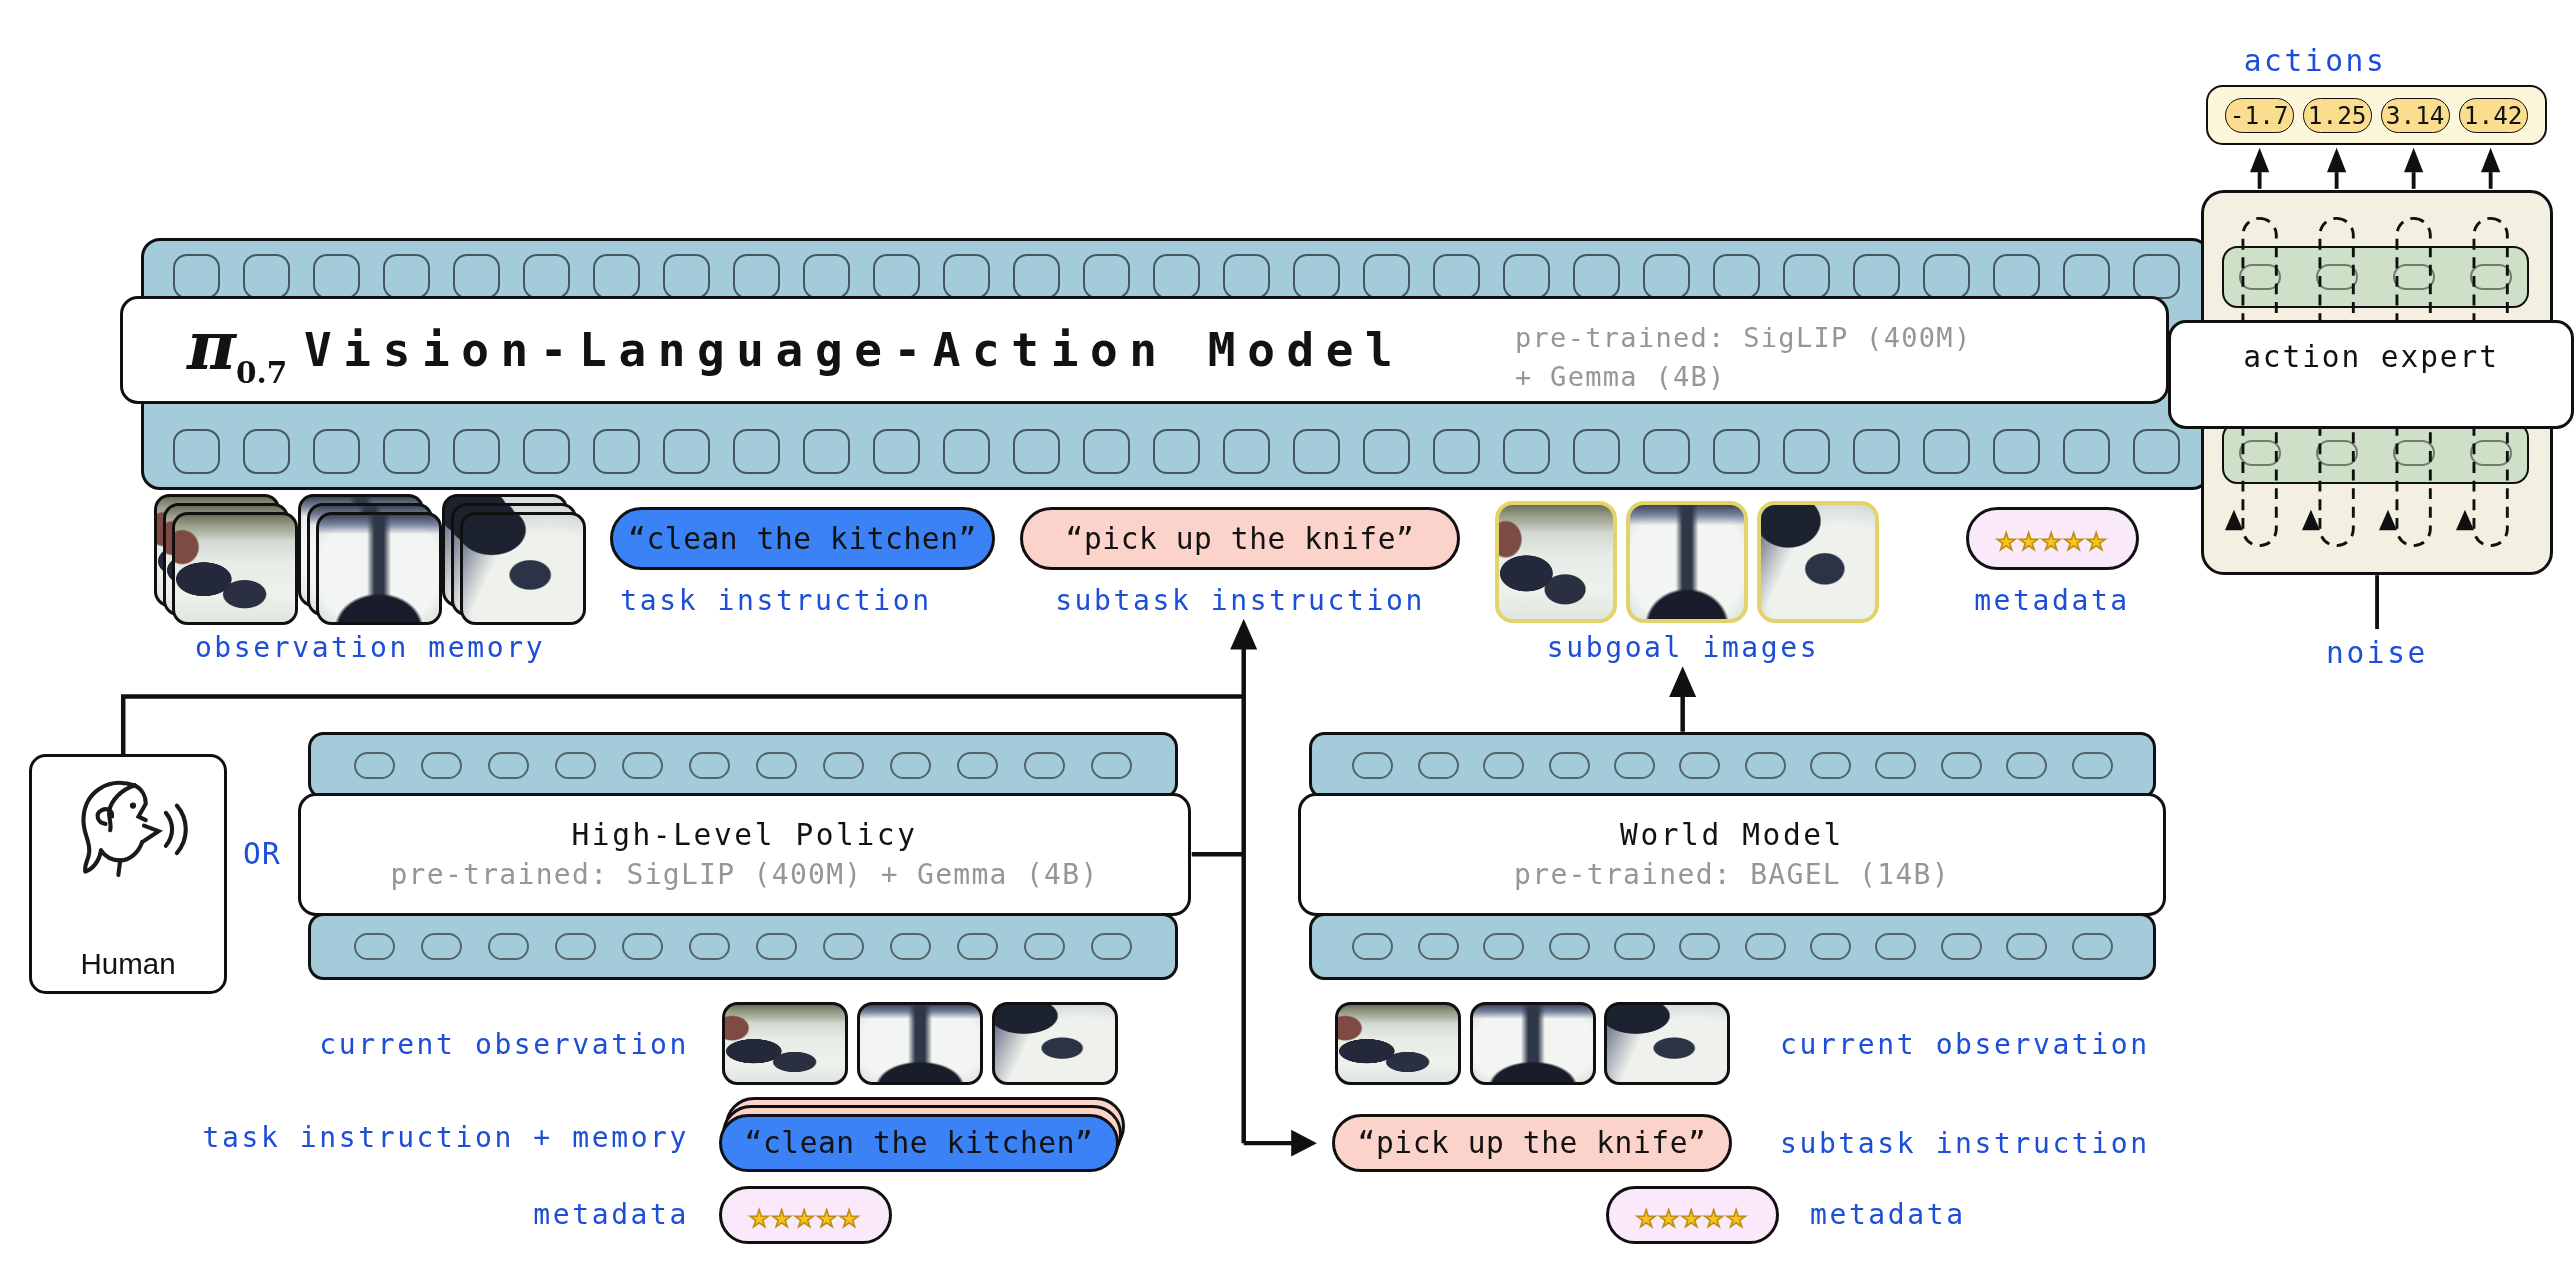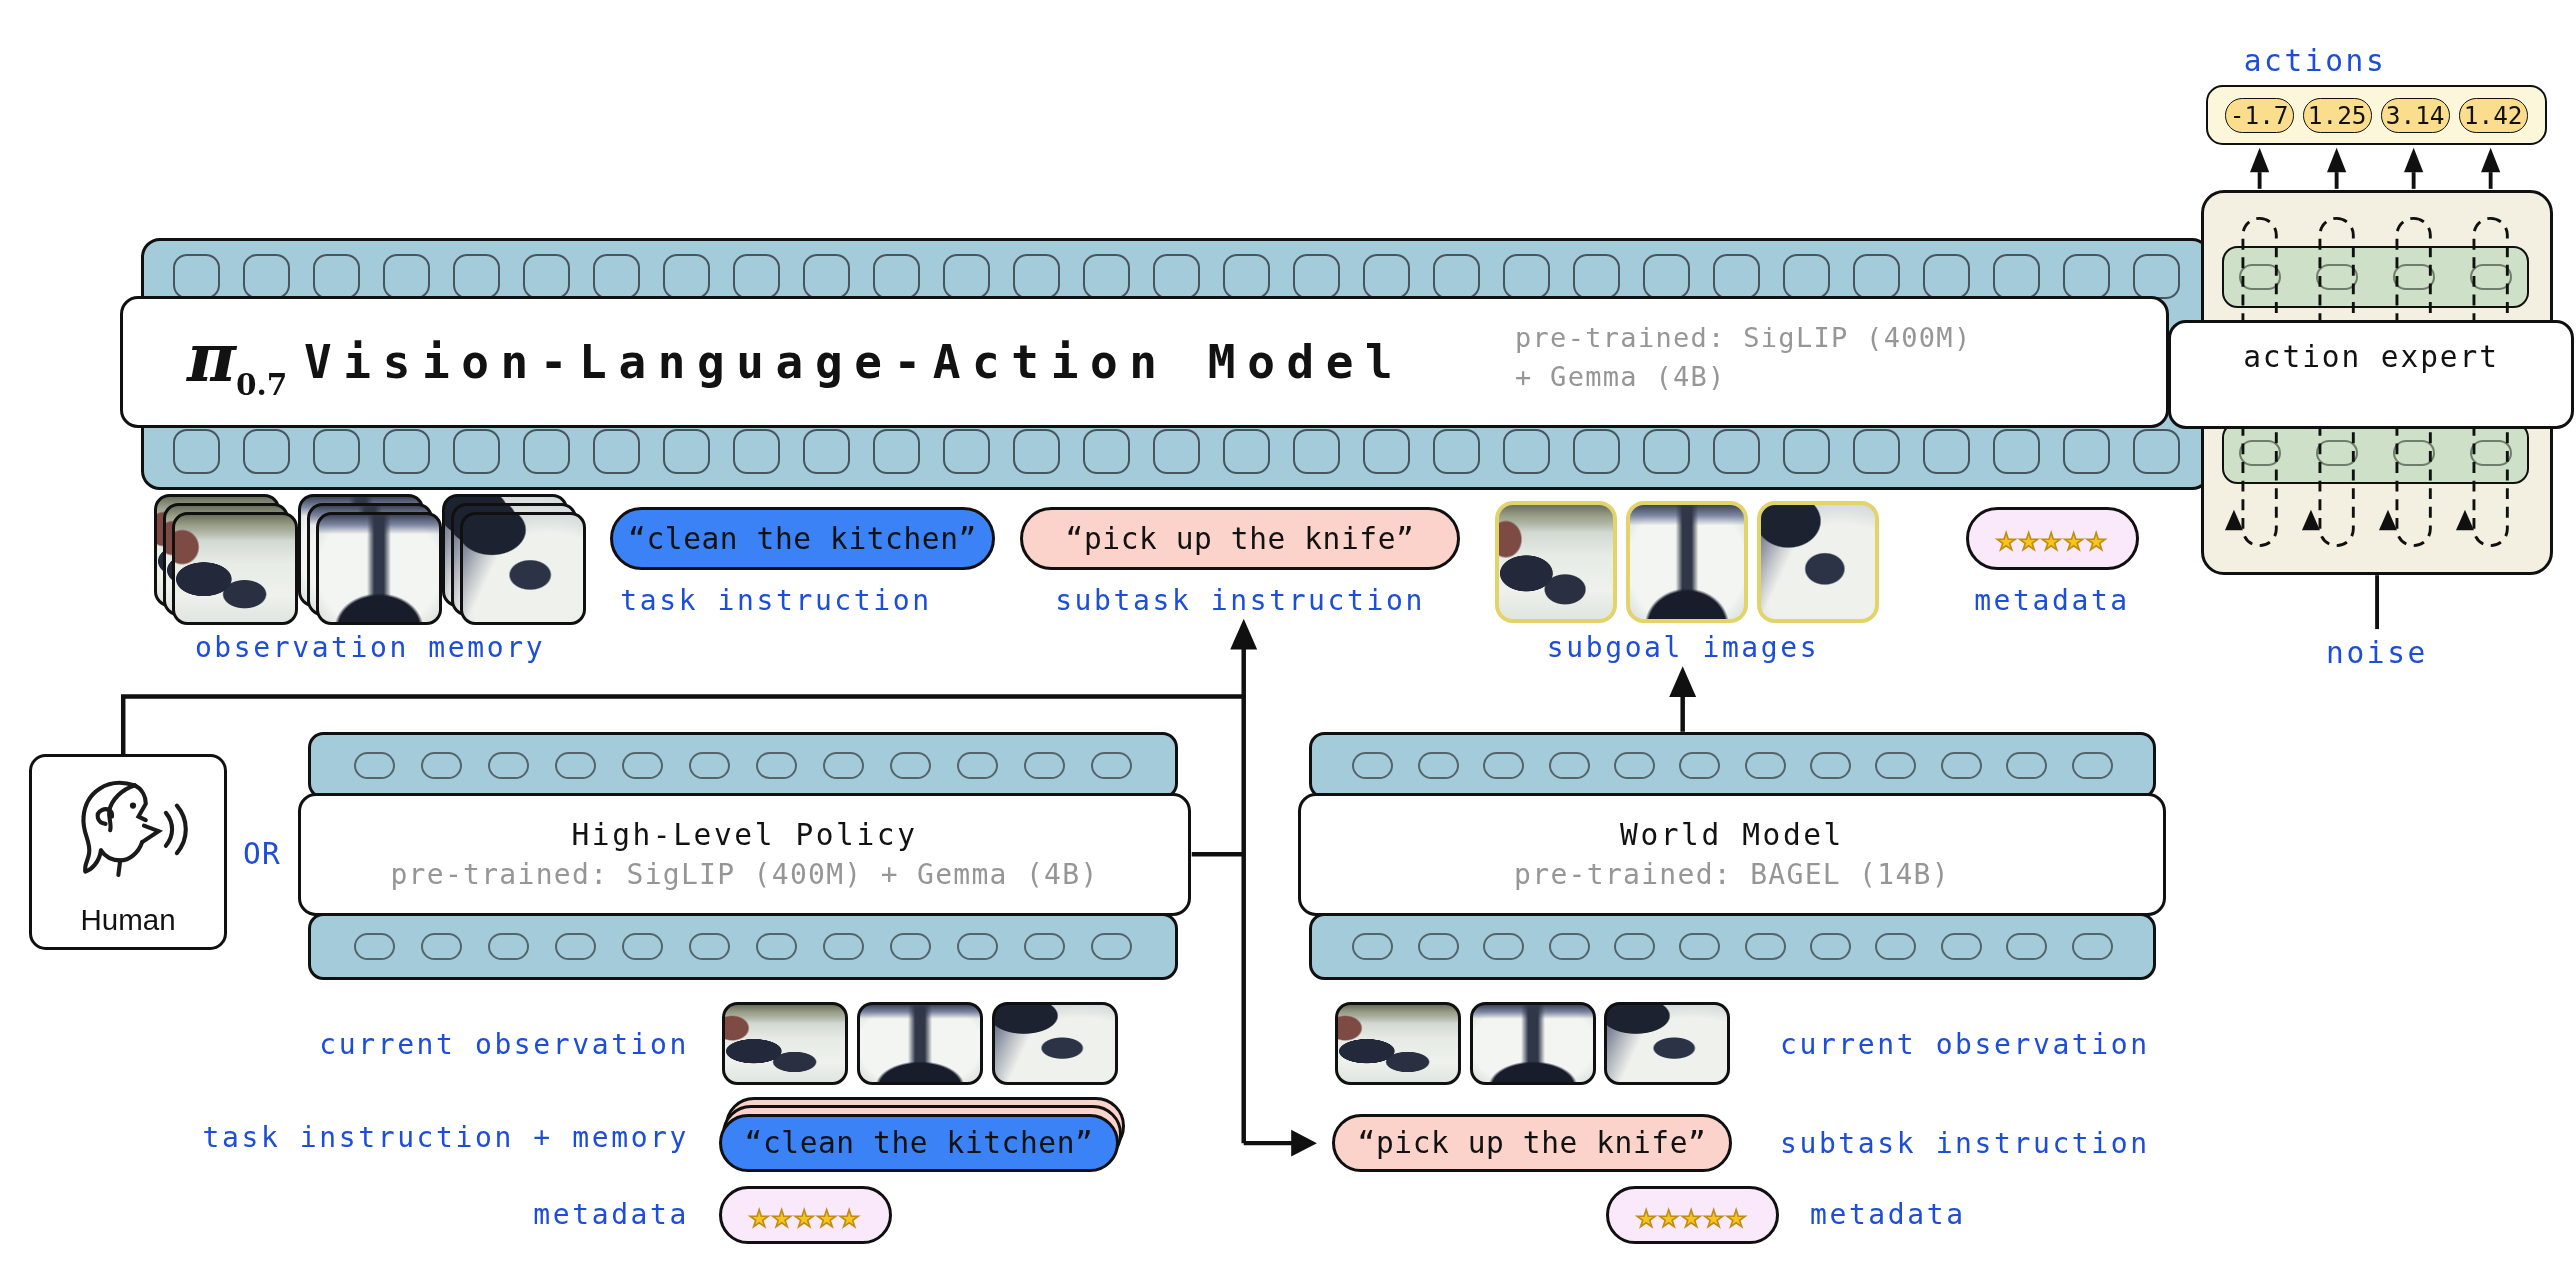--- a/index.html
+++ b/index.html
@@ -139,21 +139,21 @@
         <span class="tok-sq"></span>
         <span class="tok-sq"></span>
         <span class="tok-sq"></span>
         <span class="tok-sq"></span>
         <span class="tok-sq"></span>
         <span class="tok-sq"></span>
         <span class="tok-sq"></span>
       </div>
   </div>
 
-  <div class="wbox" style="left:120px;top:296px;width:2049px;height:132px;">
+  <div class="wbox" style="left:120px;top:296px;width:2049px;height:108px;">
     <div class="vla-title">
       <span class="pi"><span>π</span><sub>0.7</sub></span>
       <span class="vla-main">Vision-Language-Action Model</span>
     </div>
   </div>
   <div class="pretrain-top graytext">
     <div>pre-trained: SigLIP (400M)</div>
     <div>+ Gemma (4B)</div>
   </div>
 
@@ -219,21 +219,21 @@
 
   <div class="pill pill-meta" style="left:1966px;top:507px;width:173px;height:63px;gap:0;">
       <span class="star">★</span>
       <span class="star">★</span>
       <span class="star">★</span>
       <span class="star">★</span>
       <span class="star">★</span>
     </div>
   <div class="lbl lbl-c" style="left:2052px;top:600px;">metadata</div>
 
-  <div class="wbox" style="left:29px;top:754px;width:198px;height:196px;border-radius:16.7px;z-index:6;">
+  <div class="wbox" style="left:29px;top:754px;width:198px;height:240px;border-radius:16.7px;z-index:6;">
     <svg viewBox="0 0 140 140" style="position:absolute;left:28px;top:11.6px;width:135px;height:128px;">
       <g fill="none" stroke="#1a1a1a" stroke-width="4.5" stroke-linecap="round">
         <path d="M78 18 C48 8 24 26 22 52 C20 70 30 78 28 92 C27 100 22 106 24 112"></path>
         <path d="M78 18 C64 22 52 34 50 46 C49 54 53 60 51 67"></path>
         <path d="M78 18 C86 22 90 30 90 38 L82 52 L90 56"></path>
         <path d="M88 62 L104 68 L86 80"></path>
         <path d="M86 80 C82 92 72 100 62 100 C52 100 45 95 41 89"></path>
         <path d="M62 100 L60 116"></path>
         <path d="M41 89 C39 102 31 110 24 112"></path>
         <path d="M46 60 c-9 -1 -12 -11 -4 -15 c6 -3 12 1 11 7"></path>

